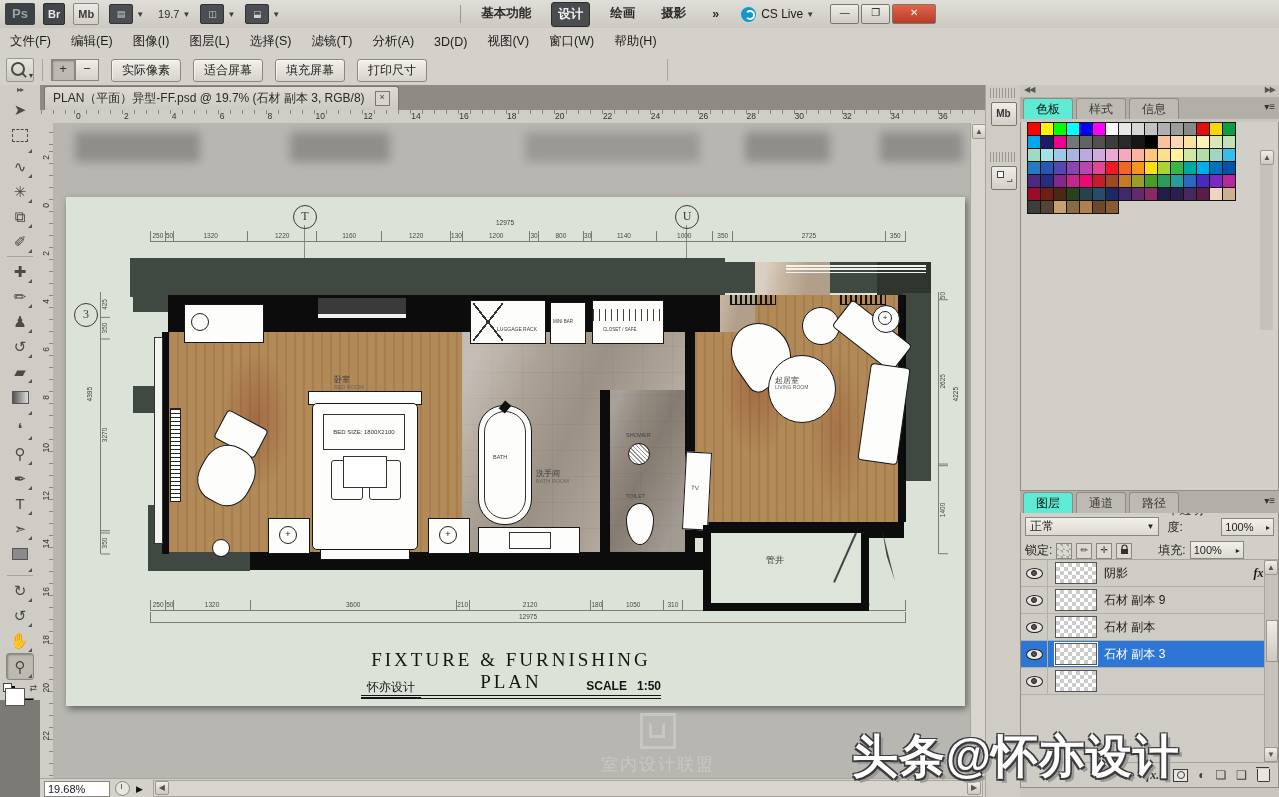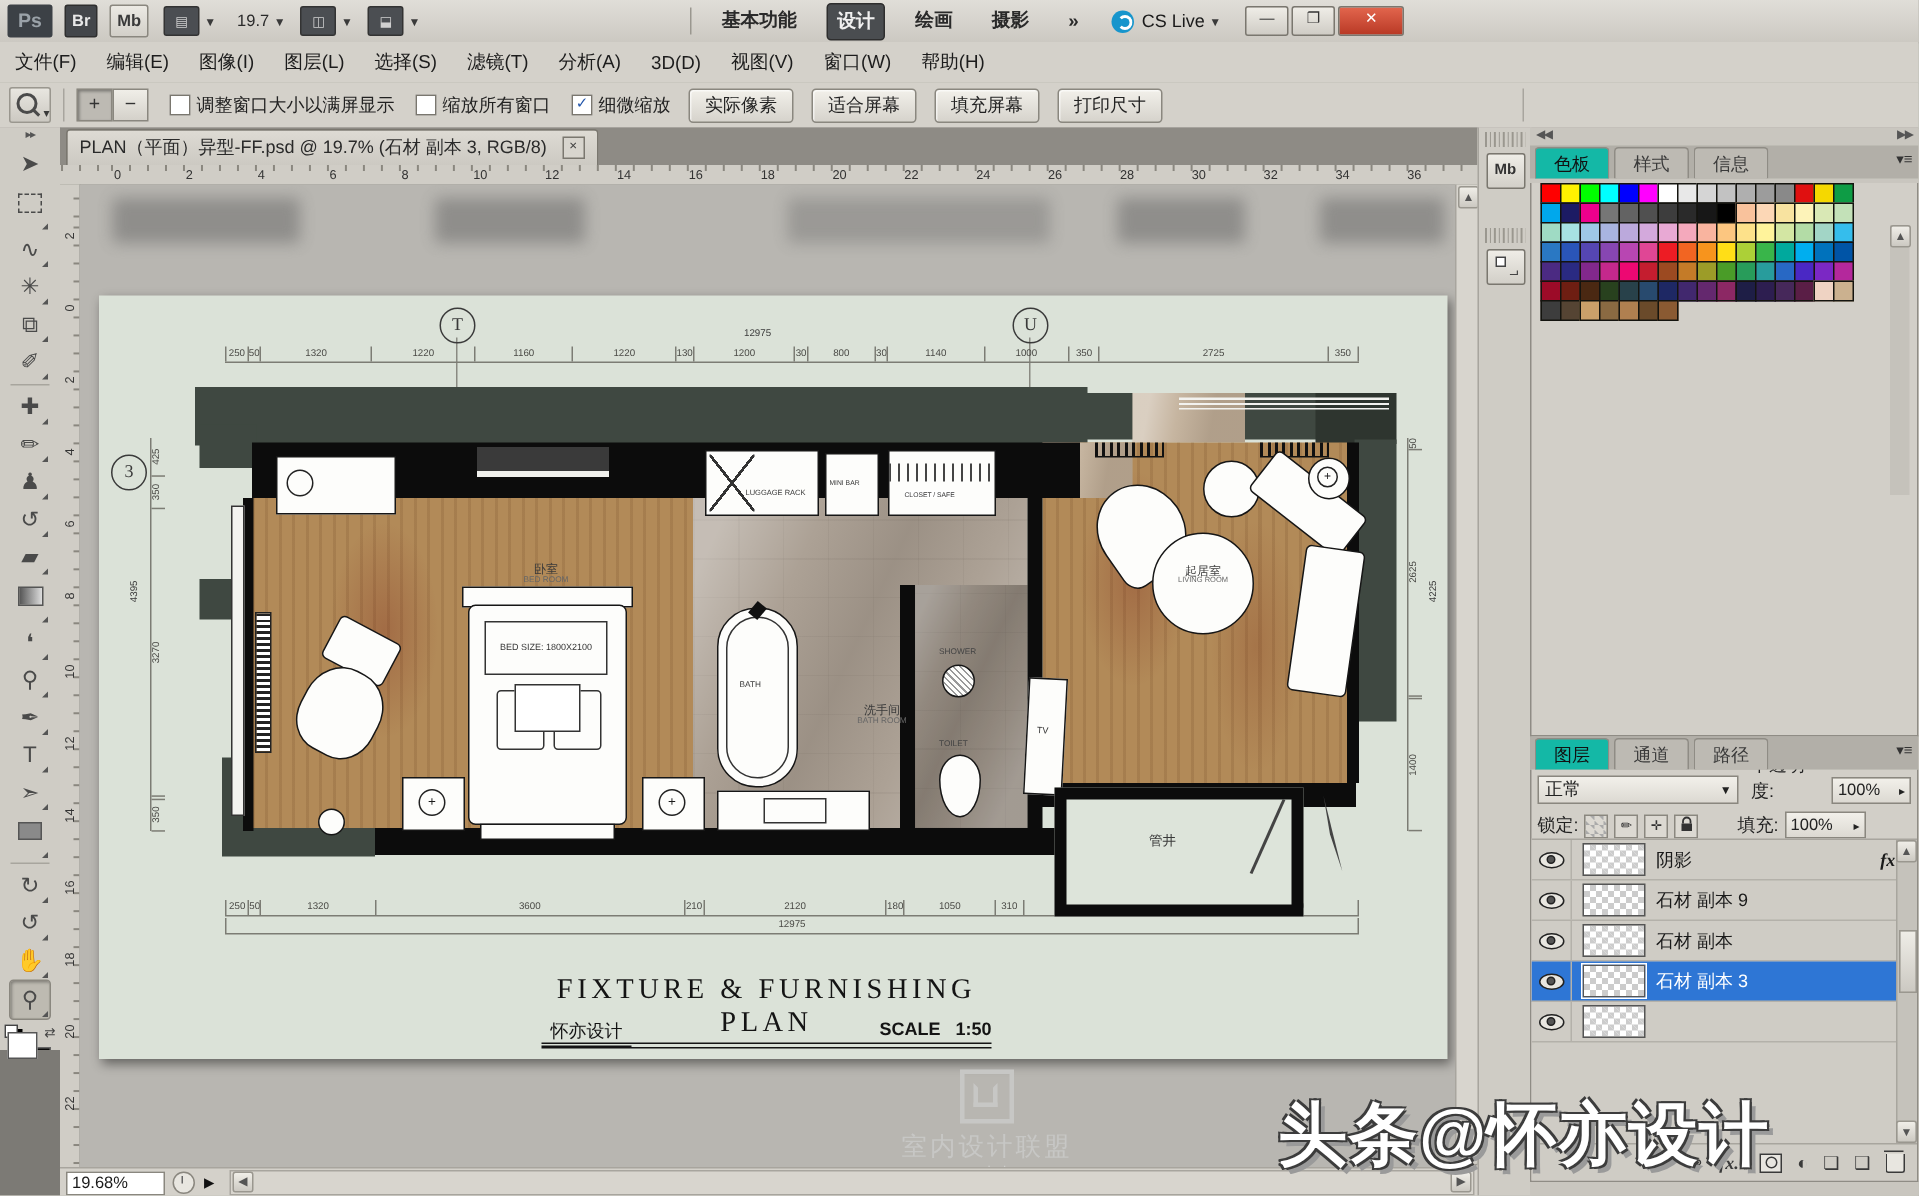--- a/index.html
+++ b/index.html
@@ -75,21 +75,21 @@
   #document{position:absolute;left:13px;top:74px;width:899px;height:509px;background:#dbe2d8;box-shadow:2px 3px 7px rgba(0,0,0,.45)}
   
   .band{position:absolute;background:#3f4841}
   .wall{position:absolute;background:#0c0c0c}
   .wood{background:#b28a58;background-image:radial-gradient(ellipse 60px 120px at 30% 40%,rgba(120,30,20,.28),transparent 60%),radial-gradient(ellipse 50px 140px at 70% 60%,rgba(120,40,20,.22),transparent 60%),repeating-linear-gradient(90deg,rgba(90,50,20,.14) 0 2px,transparent 2px 9px)}
   .marble{background:#aca195;background-image:linear-gradient(115deg,rgba(255,255,255,.3) 8%,transparent 28%,rgba(80,70,60,.18) 47%,transparent 66%,rgba(255,255,255,.22) 85%),repeating-linear-gradient(0deg,rgba(120,110,100,.12) 0 1px,transparent 1px 26px),repeating-linear-gradient(90deg,rgba(120,110,100,.12) 0 1px,transparent 1px 30px)}
   .stone{background:#c6b5a0;background-image:linear-gradient(100deg,rgba(255,255,255,.35) 15%,transparent 40%,rgba(90,70,50,.2) 70%)}
   .furn{position:absolute;background:#fdfdfb;border:1.5px solid #161616}
   .furn.thin{border-width:1px}
   .circle{border-radius:50%}
-  .plabel{position:absolute;color:#3a3a3a;text-align:center;line-height:1.15;white-space:nowrap}
+  .plabel{position:absolute;color:#3a3a3a;text-align:left;line-height:1.15;white-space:nowrap}
   .dimrow{position:absolute;display:flex;border-bottom:1px solid #7c7c74;height:10px}
   .dimrow span{flex-grow:var(--v);flex-basis:0;font-size:6.5px;color:#4a4a46;text-align:center;border-left:1px solid #7c7c74;line-height:9px;overflow:visible;white-space:nowrap}
   .dimrow span:last-child{border-right:1px solid #7c7c74}
   .dimcol{position:absolute;display:flex;flex-direction:column;border-left:1px solid #7c7c74;width:9px}
   .dimcol span{flex-grow:var(--v);flex-basis:0;font-size:6.5px;color:#4a4a46;border-top:1px solid #7c7c74;writing-mode:vertical-rl;transform:rotate(180deg);text-align:center;overflow:visible;white-space:nowrap}
   .dimcol span:last-child{border-bottom:1px solid #7c7c74}
   .bubble{position:absolute;width:22px;height:22px;border:1.5px solid #3a3a3a;border-radius:50%;background:transparent;text-align:center;line-height:21px;font-family:"Liberation Serif",serif;font-size:12px;color:#3a3a3a}
   .leader{position:absolute;border-left:1px solid #8a8a82}
   .comb{position:absolute;height:9px;background:repeating-linear-gradient(90deg,#111 0 2px,transparent 2px 5px);border-bottom:1px solid #111}
   #plan-title{position:absolute;left:295px;top:452px;width:300px;text-align:center;font-family:"Liberation Serif",serif;font-size:19px;letter-spacing:3px;color:#141414;border-bottom:4px double #141414;padding-bottom:2px}
@@ -113,21 +113,21 @@
   #dockstrip{left:985px;top:85px;width:35px;height:712px;background:#cfccc5;border-left:1px solid #a8a59e}
   .dockgrip{height:10px;margin:3px 4px 0;background:repeating-linear-gradient(90deg,#9a978f 0 1px,transparent 1px 3px);background-size:100% 2px;background-repeat:repeat}
   .dockbtn{width:24px;height:22px;margin:4px auto;border:1px solid #7a776f;background:linear-gradient(#efede7,#d2cfc8);font-size:10px;font-weight:bold;color:#333;text-align:center;line-height:22px;border-radius:2px}
   #histicon{position:relative}
   #histicon::before{content:'';position:absolute;left:5px;top:4px;width:5px;height:5px;border:1px solid #444;background:#fff}
   #histicon::after{content:'⌐';position:absolute;right:3px;top:4px;font-size:11px;color:#444;transform:rotate(180deg)}
   #panels{left:1020px;top:85px;width:259px;height:712px;background:#c9c6bf}
   .pan-topbar{height:12px;font-size:8px;color:#555;display:flex;justify-content:space-between;padding:0 4px;letter-spacing:-1px}
   .tabrow{height:22px;background:#b2afa8;display:flex;align-items:flex-end;position:relative}
   .ptab{height:20px;padding:0 12px;font-size:12px;color:#3a3a3a;line-height:20px;background:#bdbab3;border:1px solid #8f8c85;border-bottom:none;border-radius:3px 3px 0 0;margin-left:3px}
-  .ptab.active{background:#14b8a6;color:#111}
+  .ptab.active{background:#5eead4;color:#111}
   .pmenu{position:absolute;right:4px;top:4px;font-size:10px;color:#333}
   .panelbody{background:#d2cfc8;border:1px solid #8f8c85;border-top:none}
   #swatchgrid{display:grid;grid-template-columns:repeat(16,13px);grid-auto-rows:13px;margin:3px 0 0 6px}
   #swatchgrid b{border:1px solid #14140f;margin:-0.5px}
   #swscroll{position:absolute;right:5px;top:28px;width:13px;height:180px;background:#c5c2bb}
   
   .lrow{height:23px;display:flex;align-items:flex-end;padding:0 4px;font-size:12px;color:#222}
   #blendrow select,#blendbox{height:17px}
   #blendbox{width:128px;background:linear-gradient(#f2f0ea,#dcd9d2);border:1px solid #8a877f;font-size:12px;padding:0 4px;display:flex;justify-content:space-between;align-items:center}
   .numfield{width:46px;height:16px;background:linear-gradient(#f2f0ea,#dcd9d2);border:1px solid #8a877f;font-size:11px;padding:0 3px;display:flex;justify-content:space-between;align-items:center;margin-left:4px}
@@ -203,34 +203,20 @@
   </div>
 
 <div id="optionsbar" class="abs">
   <div id="opt-tool">
       <span class="mag"></span>
       <span class="caret">▾</span>
     </div>
   <div class="vsep"></div>
   <div class="zbtn pressed">+</div>
   <div class="zbtn">−</div>
-  <div id="opt-checks" style="display:flex">
-      <label class="chk">
-        <span class="box"></span>
-        <span>调整窗口大小以满屏显示</span>
-      </label>
-      <label class="chk">
-        <span class="box"></span>
-        <span>缩放所有窗口</span>
-      </label>
-      <label class="chk">
-        <span class="box">✓</span>
-        <span>细微缩放</span>
-      </label>
-    </div>
   <div id="opt-buttons" style="display:flex">
       <div class="optbtn">实际像素</div>
       <div class="optbtn">适合屏幕</div>
       <div class="optbtn">填充屏幕</div>
       <div class="optbtn">打印尺寸</div>
     </div>
   <div class="vsep" style="margin-left:240px"></div>
 </div>
 
 <div id="toolstrip" class="abs">
@@ -455,21 +441,21 @@
     </div>
 
     <div class="furn" style="left:412px;top:208px;width:52px;height:118px;border-radius:26px">
       <div style="position:absolute;inset:5px;border:1px solid #333;border-radius:22px"></div>
       <div class="plabel" style="left:14px;top:48px;font-size:5.5px">BATH</div>
       <div style="position:absolute;left:22px;top:-4px;width:8px;height:10px;background:#111;transform:rotate(40deg)"></div>
     </div>
     <div class="furn" style="left:412px;top:330px;width:100px;height:25px">
       <div style="position:absolute;left:30px;top:4px;width:40px;height:15px;border:1px solid #333"></div>
     </div>
-    <div class="plabel" style="left:492px;top:272px;width:60px">
+    <div class="plabel" style="left:470px;top:272px;width:60px">
       <div style="font-size:8px">洗手间</div>
         <div style="font-size:5.5px;color:#666">BATH ROOM</div>
     </div>
     <div class="plabel" style="left:560px;top:235px;font-size:5.5px;color:#444">SHOWER</div>
     <div class="furn circle" style="left:562px;top:246px;width:20px;height:20px;background-image:repeating-linear-gradient(45deg,#999 0 1px,transparent 1px 3px)"></div>
     <div class="plabel" style="left:560px;top:296px;font-size:5.5px;color:#444">TOILET</div>
     <div class="furn" style="left:560px;top:306px;width:26px;height:40px;border-radius:50% 50% 50% 50%/40% 40% 60% 60%"></div>
     <div class="furn" style="left:618px;top:255px;width:24px;height:76px;transform:rotate(3deg)">
       <div class="plabel" style="left:6px;top:32px;font-size:6px">TV</div>
     </div>

